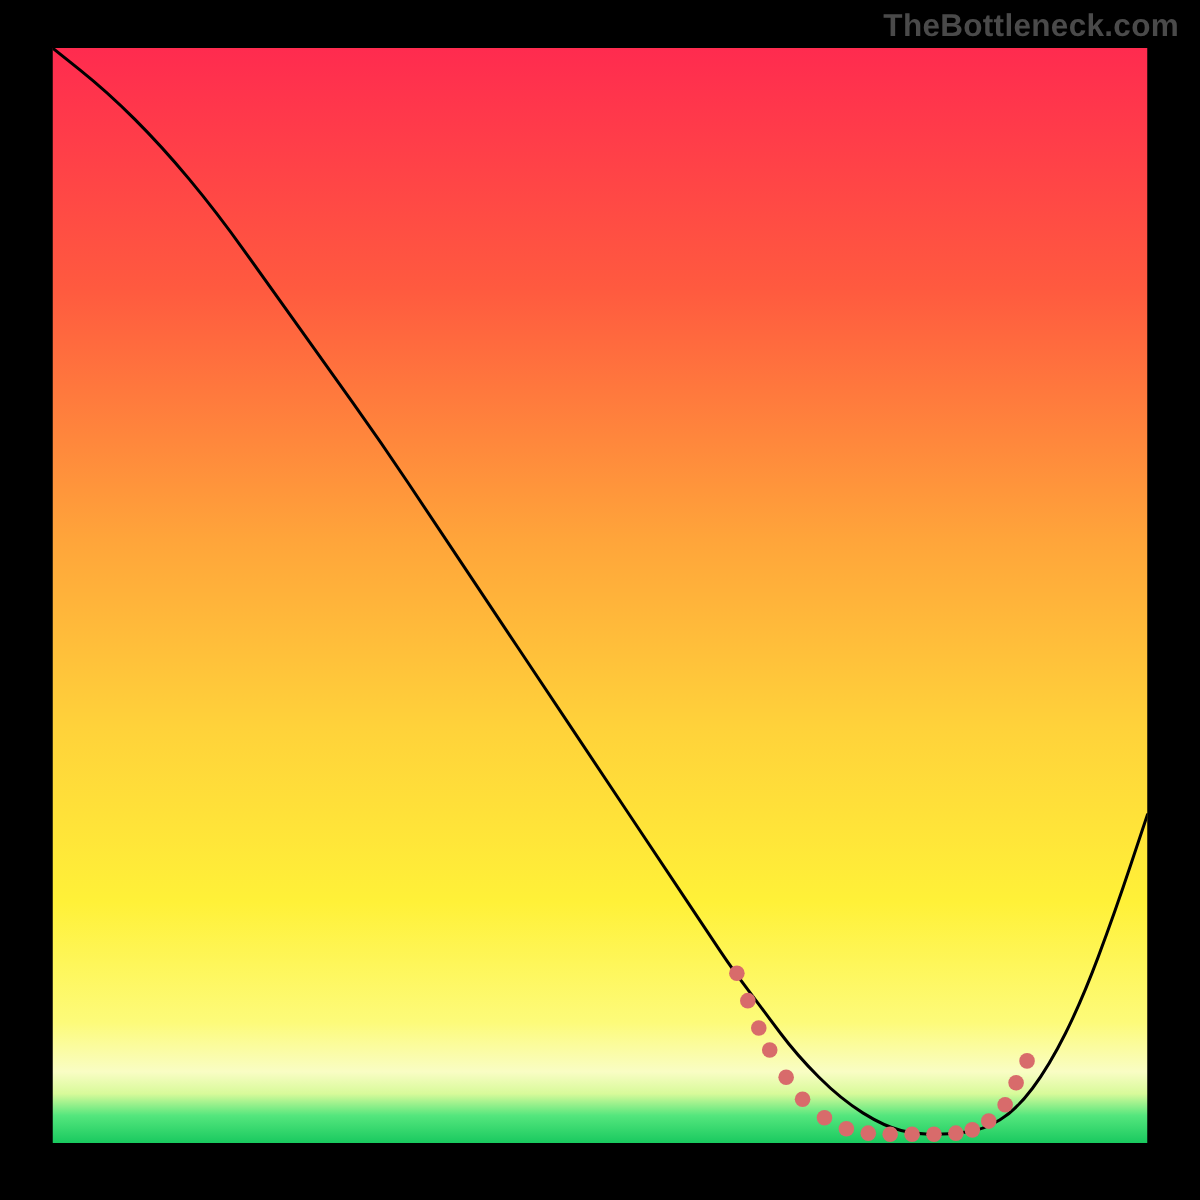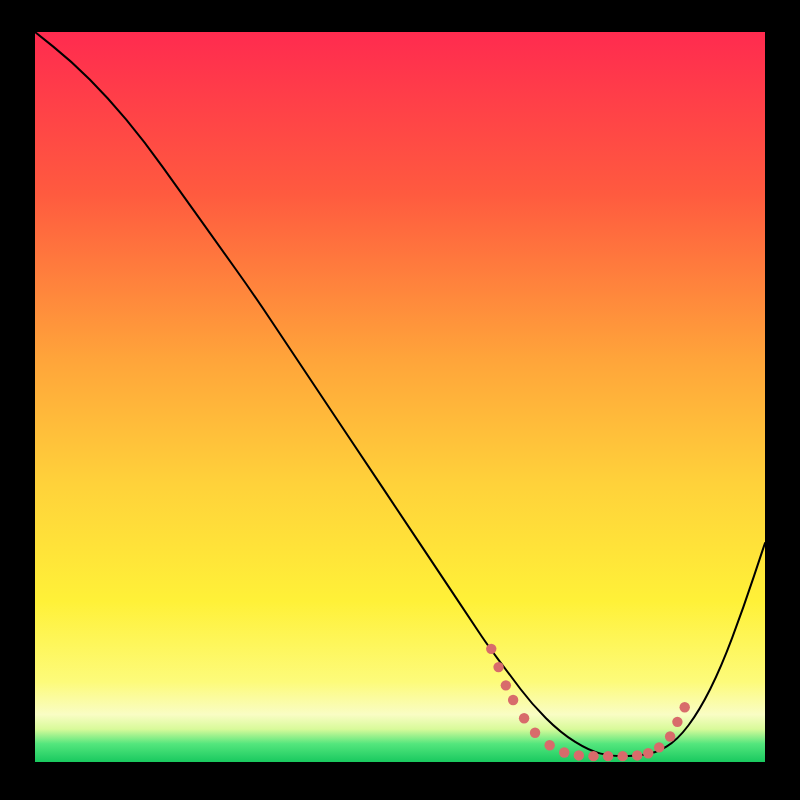--- a/index.html
+++ b/index.html
@@ -21,20 +21,21 @@
     top: 32px;
     width: 730px;
     height: 730px;
   }
   .plot svg { display: block; width: 730px; height: 730px; }
 </style>
 </head>
 <body>
 
 <div class="wrap">
+  <div class="watermark">TheBottleneck.com</div>
   <div class="plot">
     <svg id="svg" viewBox="0 0 730 730" preserveAspectRatio="none">
       <defs>
         <linearGradient id="bg-grad" x1="0" y1="0" x2="0" y2="1">
             <stop offset="0.00%" stop-color="#ff2b4f"></stop>
             <stop offset="22.00%" stop-color="#ff5a3f"></stop>
             <stop offset="45.00%" stop-color="#ffa53a"></stop>
             <stop offset="62.00%" stop-color="#ffd23a"></stop>
             <stop offset="78.00%" stop-color="#fff138"></stop>
             <stop offset="89.00%" stop-color="#fdfb7a"></stop>

